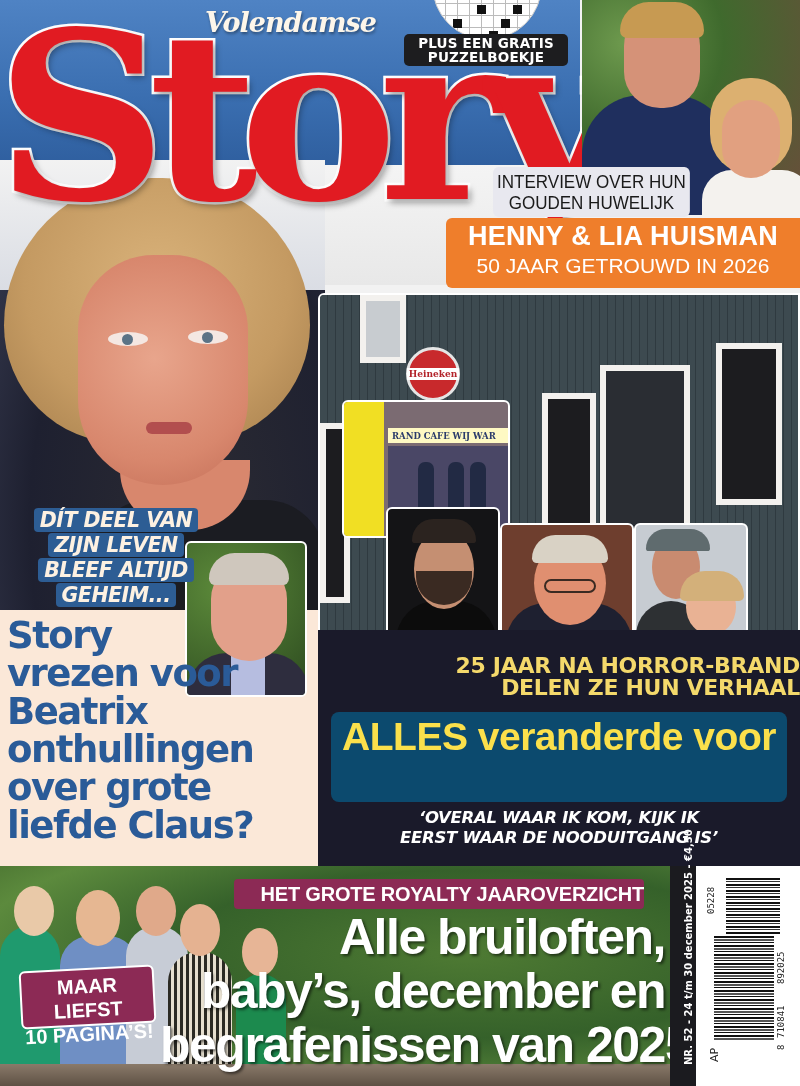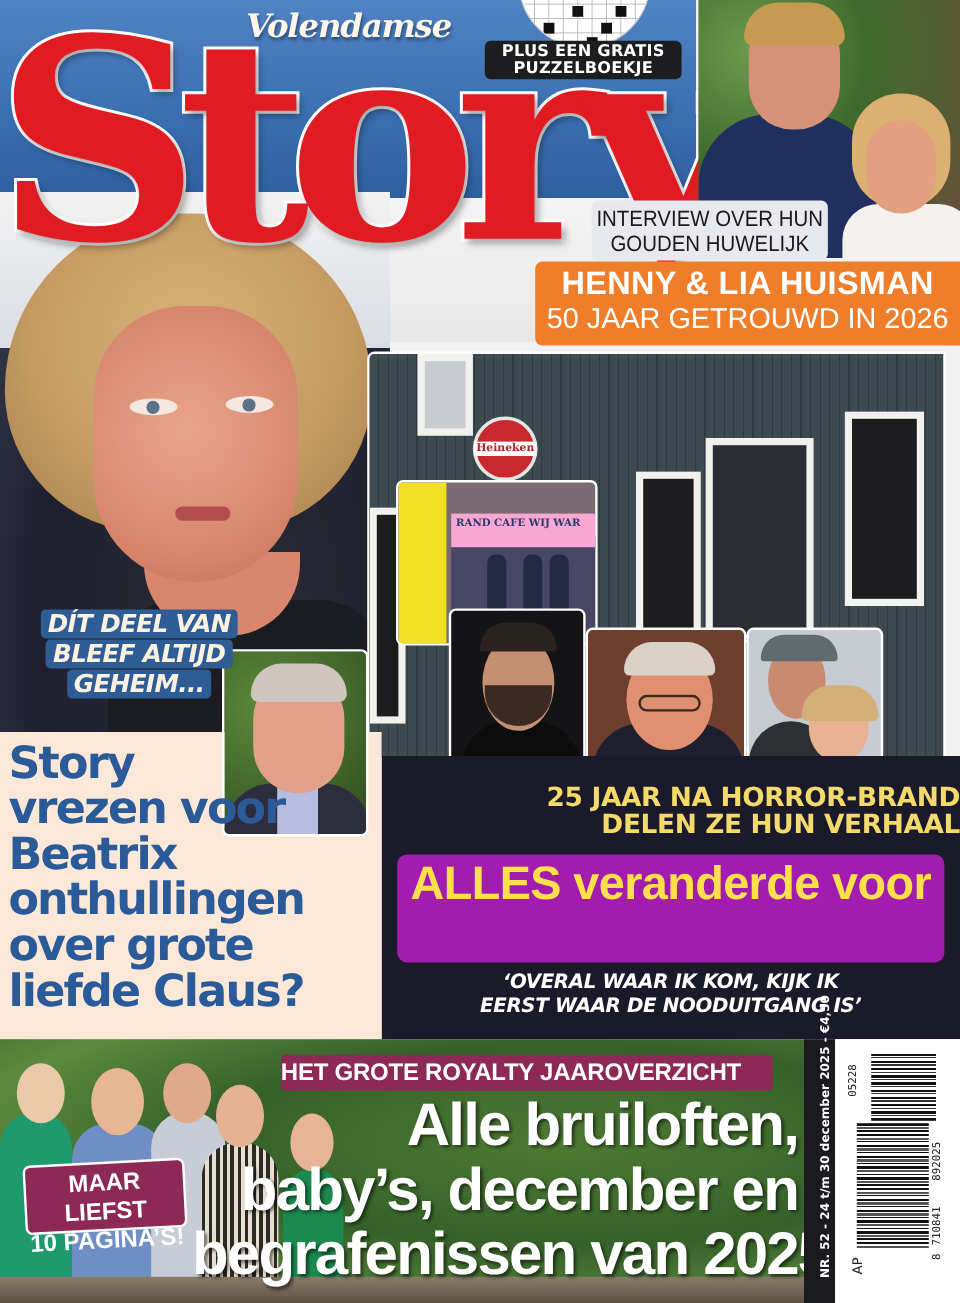--- a/index.html
+++ b/index.html
@@ -44,51 +44,51 @@
   .hh-woman-hair { position: absolute; left: 128px; top: 78px; width: 82px; height: 96px; border-radius: 40px; background: #dcb070; }
   .hh-woman-face { position: absolute; left: 140px; top: 100px; width: 58px; height: 78px; border-radius: 30px; background: #e1a080; }
   .hh-woman-shirt { position: absolute; left: 120px; top: 170px; width: 110px; height: 60px; background: #f4f2ee; border-radius: 30px 30px 0 0; }
 
   .interview-box { position: absolute; left: 493px; top: 167px; width: 214px; height: 50px; background: #e8e8ef;
     border-radius: 6px; text-align: center; font-family: "Liberation Sans", sans-serif; font-size: 18.5px; line-height: 21px;
     color: #1a1a1a; padding-top: 4px; transform: scaleX(0.92); transform-origin: left top; }
   .huisman-box { position: absolute; left: 446px; top: 218px; width: 354px; height: 70px; background: #ef7e2b;
     border-radius: 6px 0 0 6px; text-align: center; color: #fff; font-family: "Liberation Sans", sans-serif; }
   .huisman-name { font-weight: bold; font-size: 27px; line-height: 31px; padding-top: 3px; letter-spacing: 0.3px; }
-  .huisman-sub { font-size: 24px; line-height: 28px; text-align: center; }
+  .huisman-sub { font-size: 21px; line-height: 28px; text-align: center; }
 
   
   .beatrix-photo { position: absolute; left: 0; top: 160px; width: 325px; height: 455px;
     background: radial-gradient(ellipse at 60% 80%, #2b2b33 0, #1e2030 60%, #3b3f55 100%); overflow: hidden; }
   .bx-bg-light { position: absolute; left: 0; top: 0; width: 325px; height: 130px; background: linear-gradient(180deg,#f2f2f2,#dadde4); }
   .bx-hair { position: absolute; left: 4px; top: 18px; width: 306px; height: 265px; border-radius: 150px 150px 120px 120px;
     background: radial-gradient(circle at 50% 40%, #d9b27a 0, #c49a62 60%, #a47d4b 100%); }
   .bx-face { position: absolute; left: 78px; top: 95px; width: 170px; height: 230px; border-radius: 80px 80px 90px 90px;
     background: radial-gradient(circle at 45% 45%, #e8a58c 0, #d8876d 65%, #c46f58 100%); }
   .bx-eye { position: absolute; width: 40px; height: 14px; border-radius: 50%; background: #f4e7e2; }
   .bx-eye::after { content: ""; position: absolute; left: 14px; top: 2px; width: 11px; height: 11px; border-radius: 50%; background: #5b7386; }
   .bx-mouth { position: absolute; left: 150px; top: 258px; width: 46px; height: 12px; border-radius: 12px; background: #b24e4e; }
   .bx-dress { position: absolute; left: 90px; top: 340px; width: 235px; height: 130px; background: #1b1c22; border-radius: 60px 60px 0 0; }
   .bx-neck { position: absolute; left: 120px; top: 300px; width: 130px; height: 70px; background: #d8876d; border-radius: 0 0 60px 60px; }
 
   
-  .volendam-photo { position: absolute; left: 306px; top: 293px; width: 482px; height: 340px; background: #3a454a; overflow: hidden;
+  .volendam-photo { position: absolute; left: 318px; top: 293px; width: 482px; height: 340px; background: #3a454a; overflow: hidden;
     border: 2px solid #fff; border-radius: 6px 0 0 0; }
   .vd-plank { position: absolute; inset: 0; background-image: repeating-linear-gradient(90deg,#3d4a50 0,#3d4a50 7px,#2f3a40 7px,#2f3a40 8px); }
   .vd-window { position: absolute; background: #1c1c1f; border: 6px solid #f3f1ee; }
   .vd-window.top { background: #c8ccd0; }
   .heineken { position: absolute; left: 86px; top: 52px; width: 54px; height: 54px; border-radius: 50%; background: #c8292c;
     border: 3px solid #e5e5e5; color: #fff; font-family: "DejaVu Serif", serif; font-weight: bold; font-size: 9px;
     display: flex; align-items: center; justify-content: center; }
   .heineken span { background: #fff; color: #b3232a; padding: 1px 2px; }
 
   .inset-cafe { position: absolute; left: 22px; top: 105px; width: 168px; height: 138px; border: 2px solid #fff; border-radius: 6px;
     background: #7b6b72; overflow: hidden; }
   .cafe-ambulance { position: absolute; left: 0; top: 0; width: 40px; height: 138px; background: #f1df23; }
-  .cafe-sign { position: absolute; left: 44px; top: 26px; width: 124px; height: 28px; background: #f9a8d4; color: #2a3a6a;
+  .cafe-sign { position: absolute; left: 44px; top: 26px; width: 124px; height: 15px; background: #fef9c3; color: #2a3a6a;
     font-family: "DejaVu Serif", serif; font-size: 8.5px; font-weight: bold; line-height: 16px; padding-left: 4px; white-space: nowrap; }
   .cafe-front { position: absolute; left: 44px; top: 44px; width: 124px; height: 94px; background: #4a4766; }
   .cafe-fireman { position: absolute; top: 60px; width: 16px; height: 48px; background: #222a44; border-radius: 7px 7px 2px 2px; }
 
   .portrait { position: absolute; border: 2px solid #fff; border-radius: 6px; overflow: hidden; }
   .portrait .face { position: absolute; border-radius: 50%; }
   .portrait .body { position: absolute; border-radius: 40px 40px 0 0; }
 
   
   .beatrix-text-bg { position: absolute; left: 0; top: 610px; width: 318px; height: 256px; background: #fbe8d8; }
@@ -105,35 +105,35 @@
   .geheim-row { text-align: center; height: 25px; }
 
   .beatrix-headline { position: absolute; left: 7px; top: 617px; width: 318px; color: #2a5b98;
     font-family: "DejaVu Sans", sans-serif; font-weight: bold; font-size: 37px; line-height: 38px; letter-spacing: -1.5px; }
   .beatrix-headline div { white-space: nowrap; }
 
   
   .dark-block { position: absolute; left: 318px; top: 630px; width: 482px; height: 236px; background: #1a1a2a; }
   .horror-sub { position: absolute; left: 318px; top: 655px; width: 482px; text-align: right; color: #f4d96b;
     font-weight: bold; font-size: 22px; line-height: 22px; letter-spacing: -0.3px; }
-  .alles-box { position: absolute; left: 331px; top: 712px; width: 456px; height: 90px; background: #a21caf; border-radius: 8px;
+  .alles-box { position: absolute; left: 331px; top: 712px; width: 456px; height: 90px; background: #0c4a6e; border-radius: 8px;
     text-align: center; color: #fbe04b; font-family: "Liberation Sans", sans-serif; font-weight: bold; font-size: 39px; line-height: 41px;
     padding-top: 4px; letter-spacing: -0.5px; }
   .quote { position: absolute; left: 318px; top: 808px; width: 482px; text-align: center; color: #fff; font-weight: bold; font-style: italic;
     font-size: 16.5px; line-height: 20px; letter-spacing: -0.3px; }
 
   
   .royal-photo { position: absolute; left: 0; top: 866px; width: 670px; height: 220px;
     background: radial-gradient(ellipse at 70% 40%, #4e7a33 0, #35612a 45%, #5c8a3d 75%, #3d6228 100%); overflow: hidden; }
   .rp-fence { position: absolute; left: 0; top: 198px; width: 670px; height: 22px; background: linear-gradient(180deg,#8a7a6a,#5e5144); }
   .rp-person { position: absolute; border-radius: 30px 30px 4px 4px; }
   .rp-head { position: absolute; border-radius: 50%; }
 
   .royalty-tag { position: absolute; left: 234px; top: 879px; width: 410px; height: 30px; background: #8c2a55; border-radius: 4px;
-    color: #fff; text-align: left; font-family: "Liberation Sans", sans-serif; font-weight: bold; font-size: 20px; line-height: 30px; letter-spacing: -0.2px; }
+    color: #fff; text-align: right; font-family: "Liberation Sans", sans-serif; font-weight: bold; font-size: 20px; line-height: 30px; letter-spacing: -0.2px; }
   .royal-headline { position: absolute; left: 160px; top: 910px; width: 505px; text-align: right; color: #fff;
     font-family: "Liberation Sans", sans-serif; font-weight: bold; font-size: 50px; line-height: 54px; letter-spacing: -1.5px;
     text-shadow: 2px 2px 3px rgba(0,0,0,0.55); }
   .royal-headline div { white-space: nowrap; }
   .pagina-badge { position: absolute; left: 20px; top: 968px; width: 135px; height: 58px; background: #8c2a55; border: 2px solid #fff;
     border-radius: 6px; color: #fff; text-align: center; font-family: "Liberation Sans", sans-serif; font-weight: bold; font-size: 20px;
     line-height: 24px; padding-top: 4px; transform: rotate(-3deg); }
 
   
   .spine { position: absolute; left: 670px; top: 866px; width: 26px; height: 220px; background: #1b1b1f; }
@@ -256,20 +256,21 @@
 
   <div class="beatrix-text-bg"></div>
   <div class="claus-photo">
     <div class="claus-suit"></div>
     <div class="claus-shirt"></div>
     <div class="claus-face"></div>
     <div class="claus-hair"></div>
   </div>
   <div class="geheim-box">
     <div class="geheim-row"><span class="geheim-line">DÍT DEEL VAN</span></div>
+    <div class="geheim-row"><span class="geheim-line">ZIJN LEVEN</span></div>
     <div class="geheim-row"><span class="geheim-line">BLEEF ALTIJD</span></div>
     <div class="geheim-row"><span class="geheim-line">GEHEIM...</span></div>
   </div>
   <div class="beatrix-headline">
     <div>Story</div>
     <div>vrezen voor</div>
     <div>Beatrix</div>
     <div>onthullingen</div>
     <div>over grote</div>
     <div>liefde Claus?</div>

